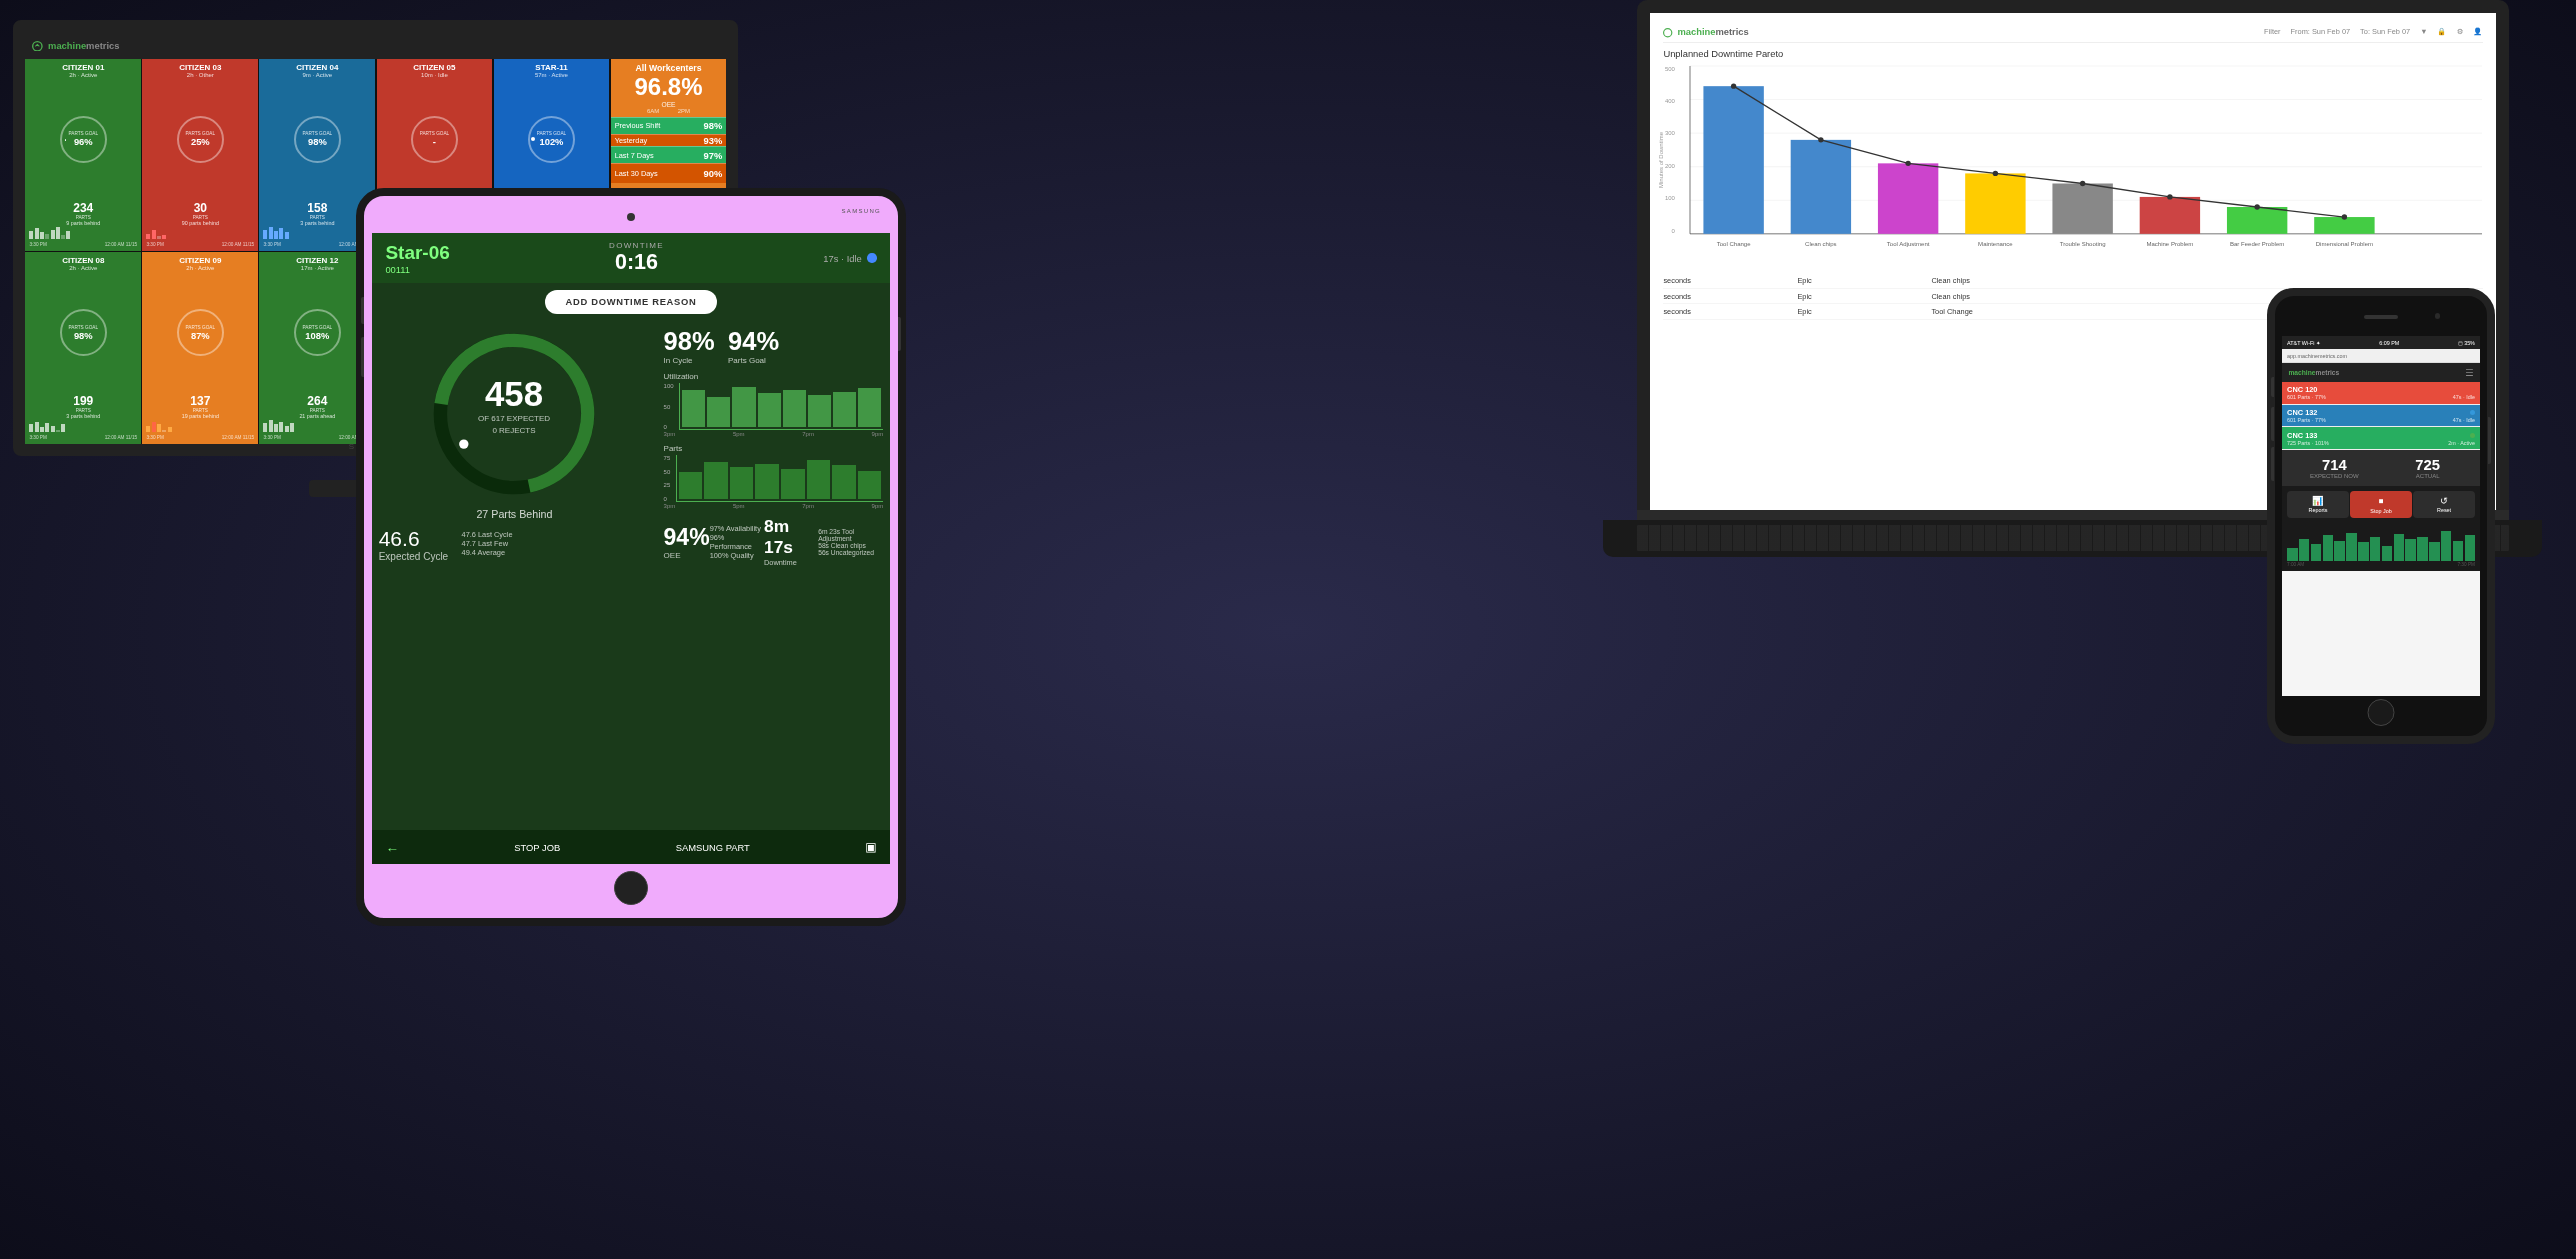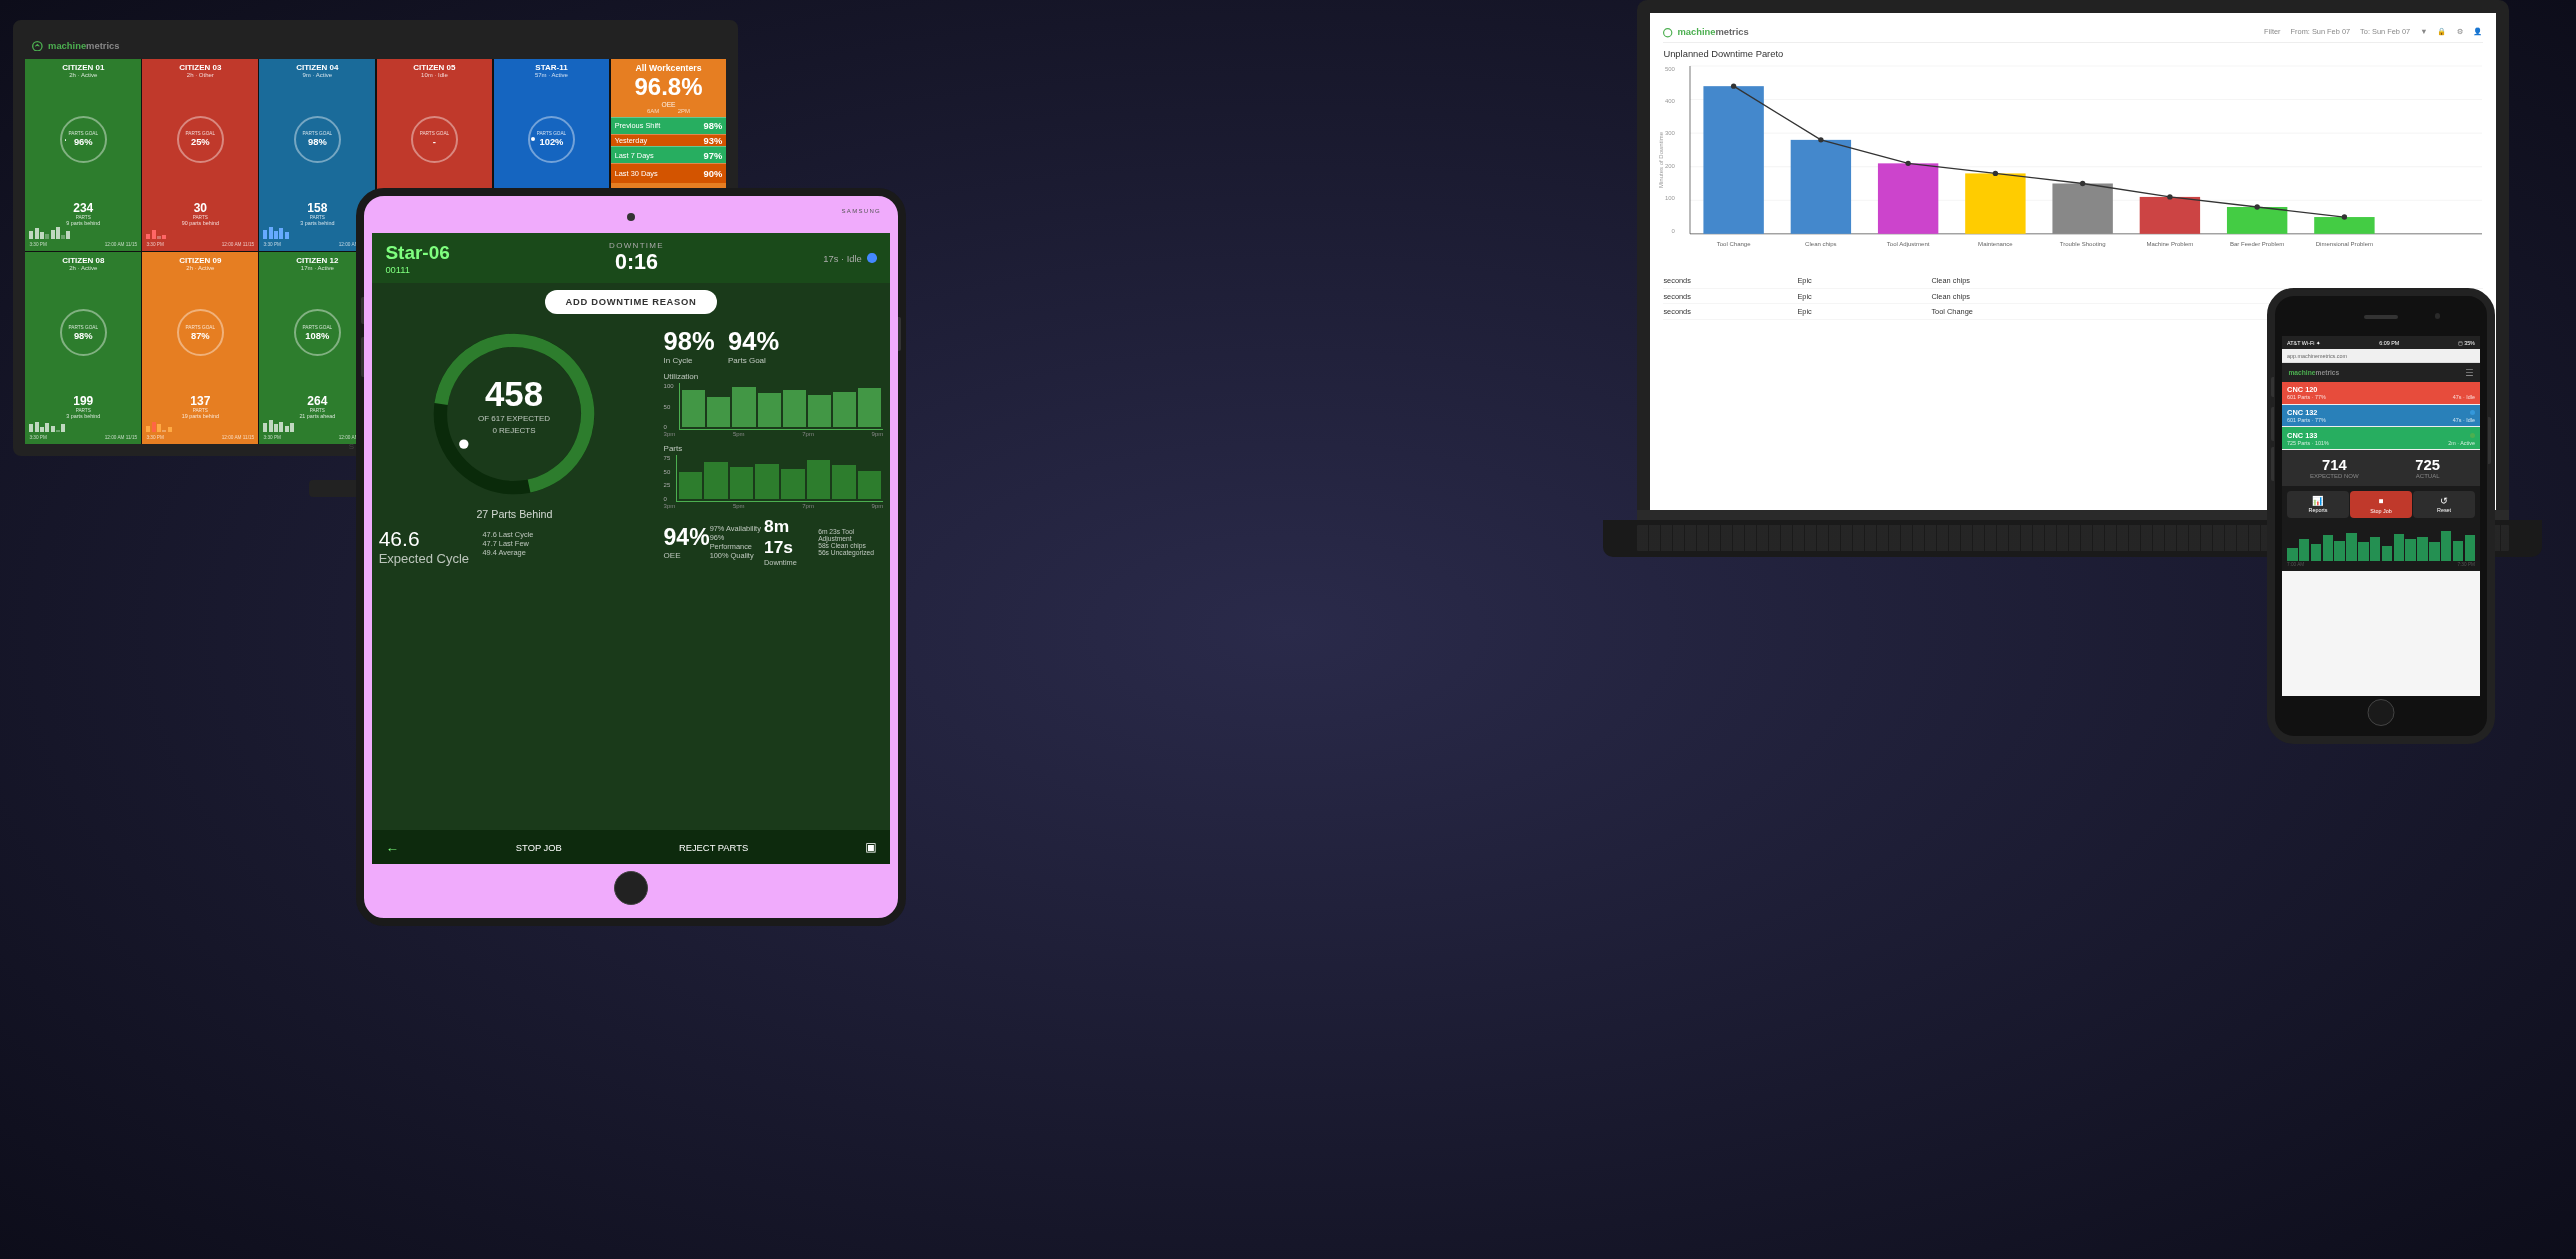--- a/index.html
+++ b/index.html
@@ -928,21 +928,21 @@
             <text x="130" y="140" text-anchor="middle" font-size="12" fill="rgba(255,255,255,0.7)">OF 617 EXPECTED</text>
             <text x="130" y="158" text-anchor="middle" font-size="12" fill="rgba(255,255,255,0.7)">0 REJECTS</text>
             <circle cx="55" cy="175" r="7" fill="white"></circle>
           </svg>
 
           <div class="parts-behind">27 Parts Behind</div>
 
           <div style="display:flex;gap:13.4px;width:100%;margin-top:6.7px;">
             <div>
               <div style="color:white;font-size:21px;font-weight:normal;">46.6</div>
-              <div style="color:rgba(255,255,255,0.7);font-size:13px;">Expected Cycle</div>
+              <div style="color:rgba(255,255,255,0.7);font-size:10px;">Expected Cycle</div>
             </div>
             <div style="color:rgba(255,255,255,0.7);font-size:7.4px;margin-top:2.7px;">
               <div>47.6 Last Cycle</div>
               <div>47.7 Last Few</div>
               <div>49.4 Average</div>
             </div>
           </div>
         </div>
 
         <div class="star06-right">
@@ -1032,21 +1032,21 @@
               <div>58s Clean chips</div>
               <div>56s Uncategorized</div>
             </div>
           </div>
         </div>
       </div>
 
       <div class="tablet-footer">
         <span class="tf-back">←</span>
         <span class="tf-stop">STOP JOB</span>
-        <span class="tf-reject">REJECT PARTS</span>
+        <span class="tf-reject">SAMSUNG PART</span>
         <span class="tf-monitor">▣</span>
       </div>
     </div>
 
     <div class="tablet-home-btn"></div>
   </div>
 </div>
 
 <div class="phone-container">
   <div class="phone-body">

